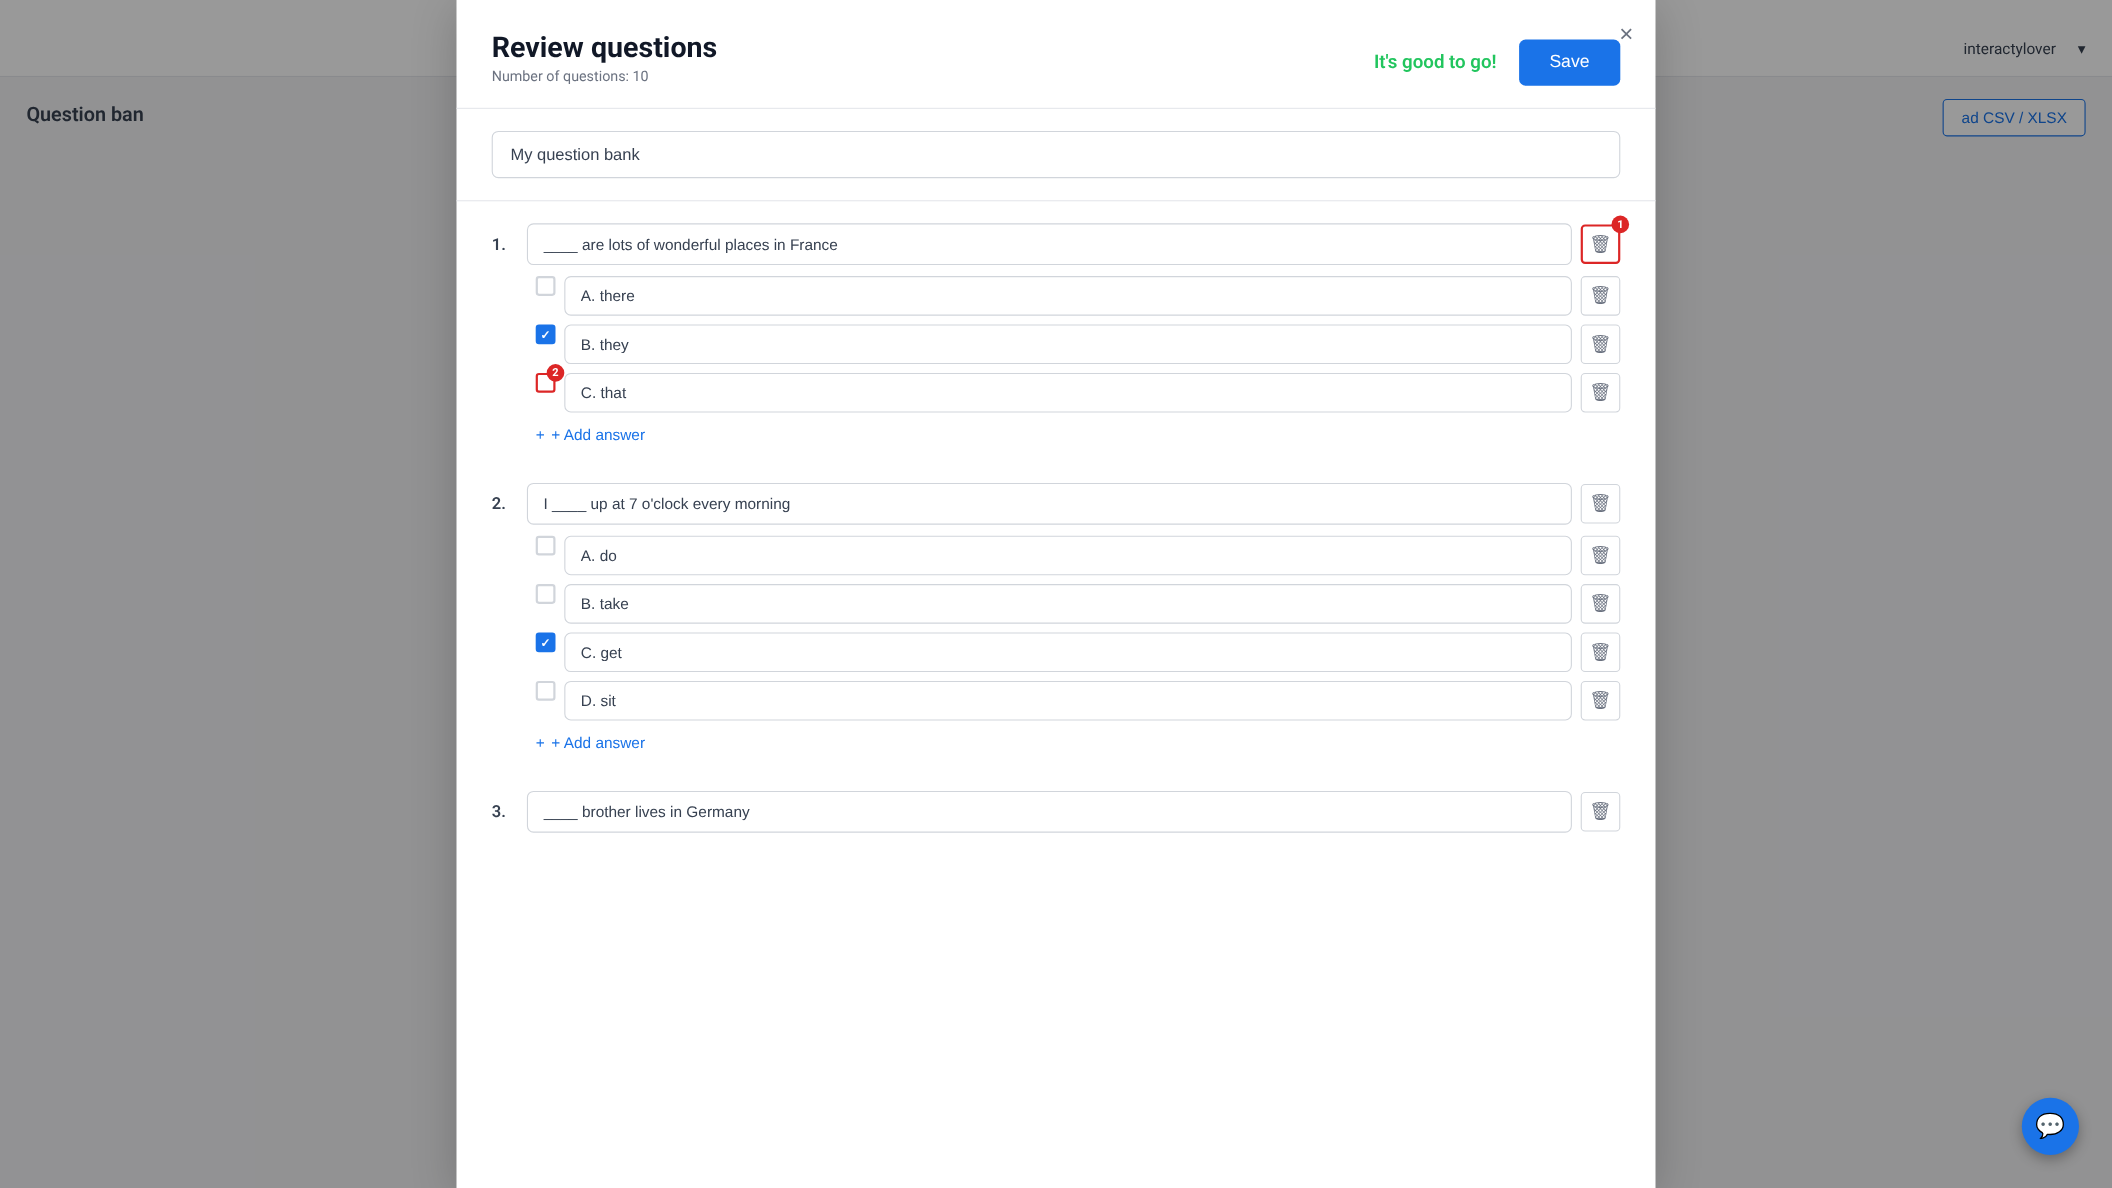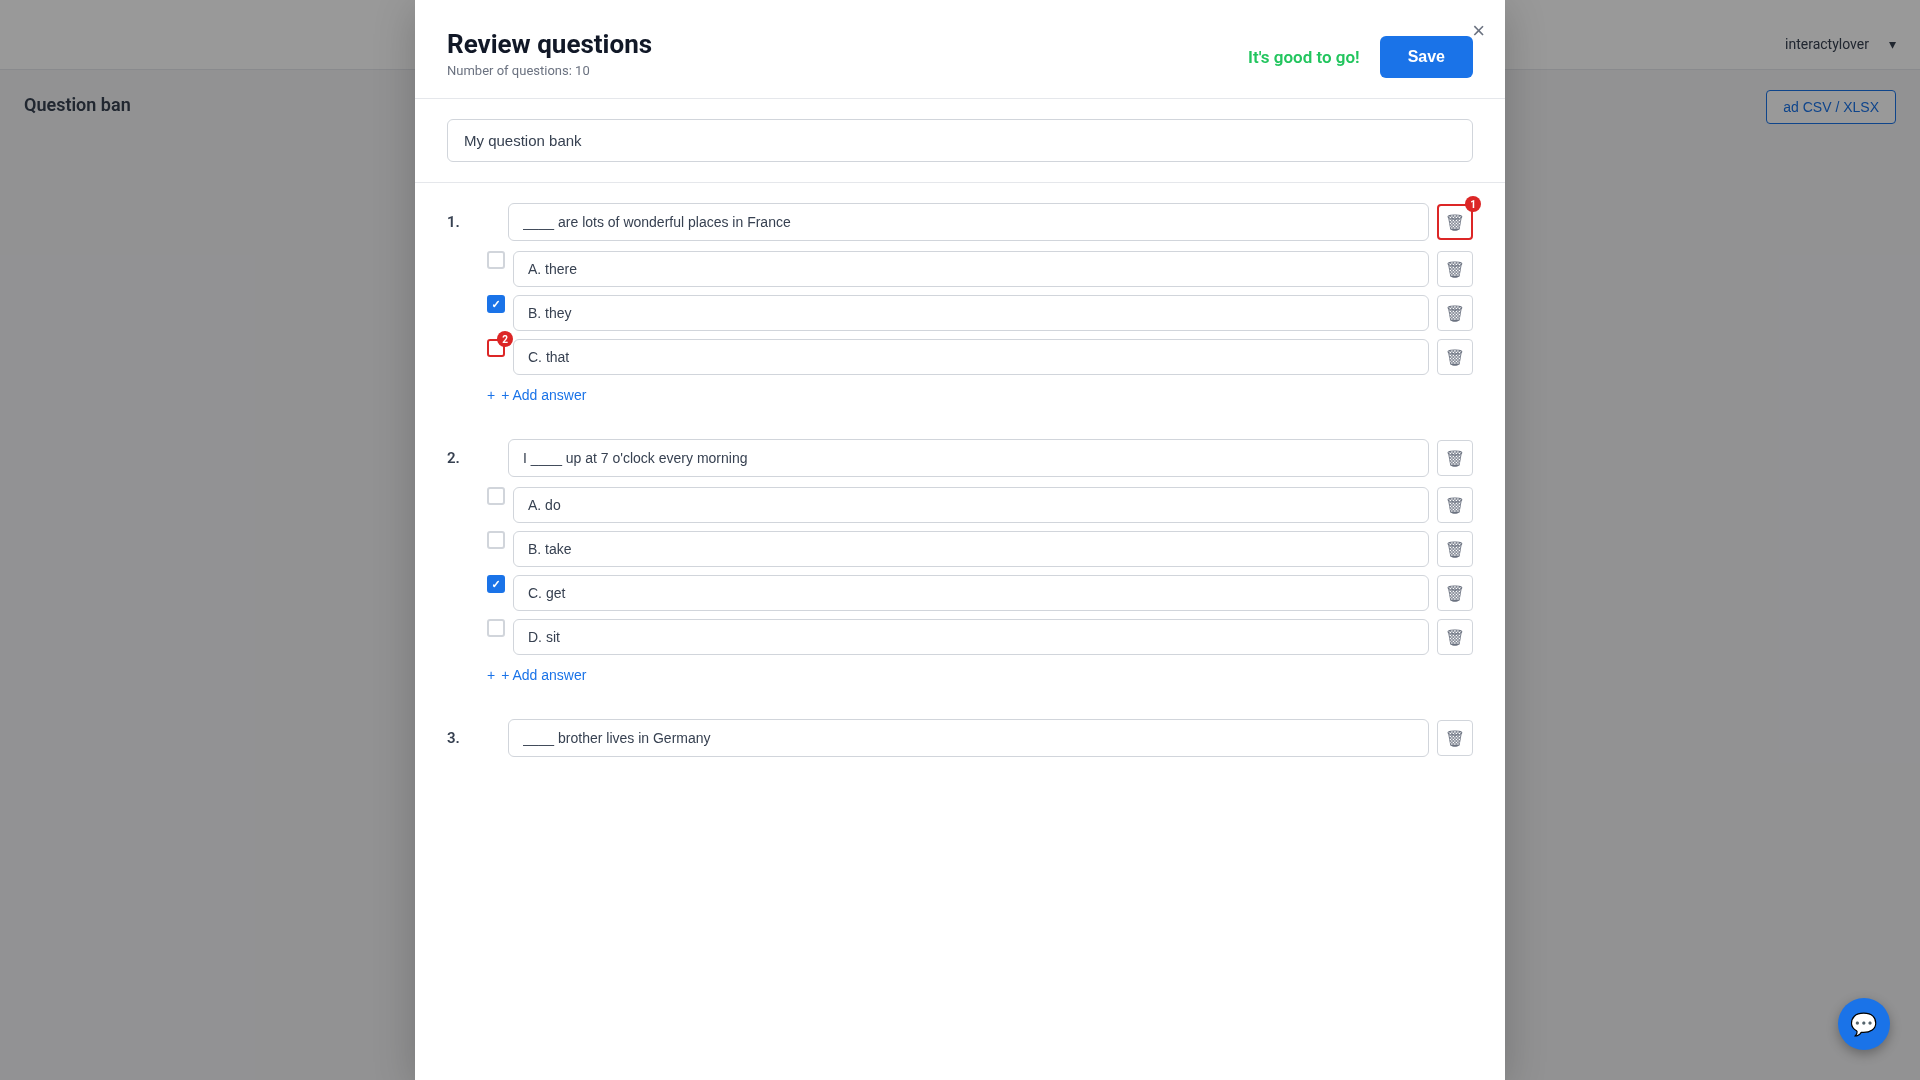--- a/index.html
+++ b/index.html
@@ -142,21 +142,21 @@
       font-weight: 600;
     }
 
     .save-btn {
       background: #1a73e8;
       color: #fff;
       border: none;
       padding: 12px 28px;
       border-radius: 6px;
       font-size: 16px;
-      font-weight: 700;
+      font-weight: 400;
       cursor: pointer;
     }
 
     .close-btn {
       position: absolute;
       top: 20px; right: 20px;
       background: none;
       border: none;
       font-size: 22px;
       color: #6b7280;
@@ -206,21 +206,20 @@
     }
 
     .question-input {
       flex: 1;
       border: 1px solid #d1d5db;
       border-radius: 6px;
       padding: 10px 14px;
       font-size: 14px;
       color: #374151;
       outline: none;
-      margin-left: 29px;
     }
 
     .delete-btn {
       width: 36px; height: 36px;
       border: 1px solid #d1d5db;
       border-radius: 4px;
       background: #fff;
       cursor: pointer;
       display: flex;
       align-items: center;

